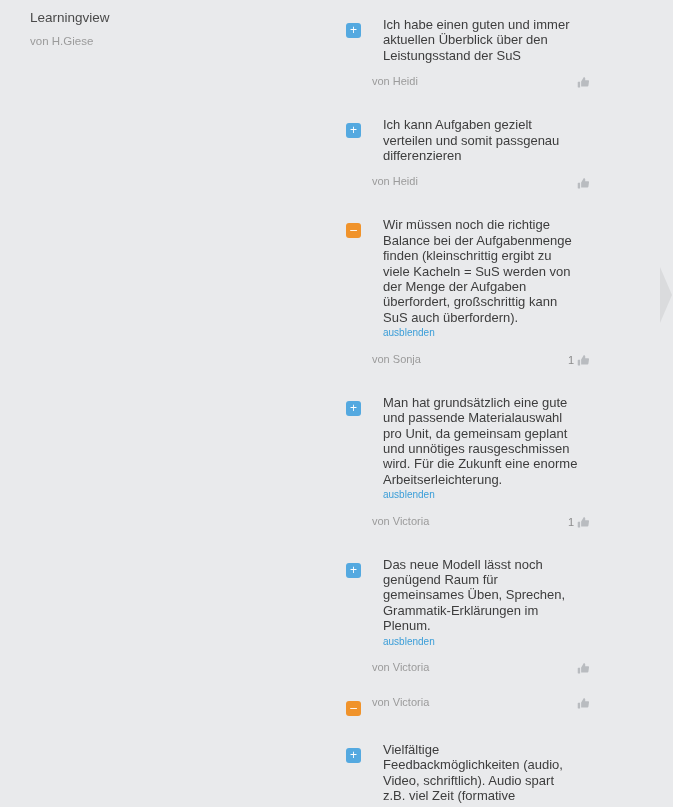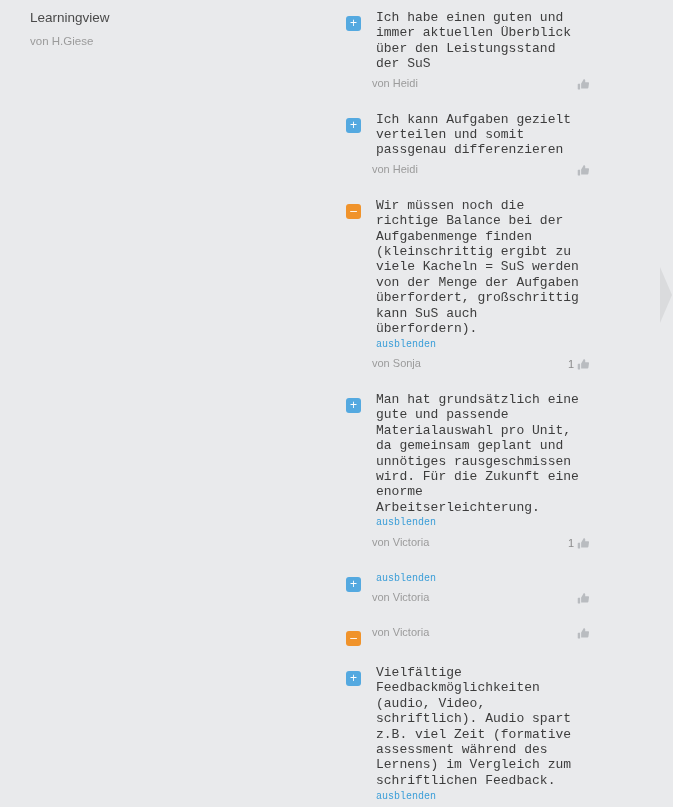--- a/index.html
+++ b/index.html
@@ -90,23 +90,22 @@
     color: #ffffff;
     font-size: 12px;
     line-height: 15px;
     text-align: center;
     font-family: "Liberation Sans", sans-serif;
   }
   .card-text {
     font-size: 13px;
     line-height: 15.4px;
     color: #3d3d3d;
-    margin: 4px;
+    margin: 11px;
     word-wrap: break-word;
-    font-family: Liberation Mono, monospace;
   }
   .link-hide {
     color: #3b9ed8;
     cursor: pointer;
     font-size: 10px;
     line-height: 15.4px;
   }
   .link-inline {
     display: inline;
   }
@@ -225,21 +224,21 @@
                   <path d="M1.5 7.2h2.3V14H1.5a.6.6 0 0 1-.6-.6V7.8a.6.6 0 0 1 .6-.6zm3.6-.3 3-5.1c.2-.4.6-.5 1-.4.6.2 1 .7 1 1.3v2.6h3.6c.7 0 1.2.6 1.1 1.3l-.8 5.3c-.1.6-.6 1-1.2 1H5.1V6.9z" fill="#b9bcc0"></path>
                 </svg></span></span>
           </div>
         </div>
       </div>
       <div class="card">
         <div class="card-inner">
           <span class="badge plus">
             <span class="glyph">+</span>
           </span>
-          <p class="card-text"><span class="link-hide link-block">ausblenden</span></p>
+          <p class="card-text"><span>Das neue Modell lässt noch genügend Raum für gemeinsames Üben, Sprechen, Grammatik-Erklärungen im Plenum.</span><span class="link-hide link-block">ausblenden</span></p>
           <div class="card-footer">
             <span class="author">von Victoria</span>
             <span class="likes"><span class="like-count"></span><span class="thumb"><svg width="13" height="13" viewBox="0 0 16 16" aria-hidden="true">
                   <path d="M1.5 7.2h2.3V14H1.5a.6.6 0 0 1-.6-.6V7.8a.6.6 0 0 1 .6-.6zm3.6-.3 3-5.1c.2-.4.6-.5 1-.4.6.2 1 .7 1 1.3v2.6h3.6c.7 0 1.2.6 1.1 1.3l-.8 5.3c-.1.6-.6 1-1.2 1H5.1V6.9z" fill="#b9bcc0"></path>
                 </svg></span></span>
           </div>
         </div>
       </div>
       <div class="card">
         <div class="card-inner">

